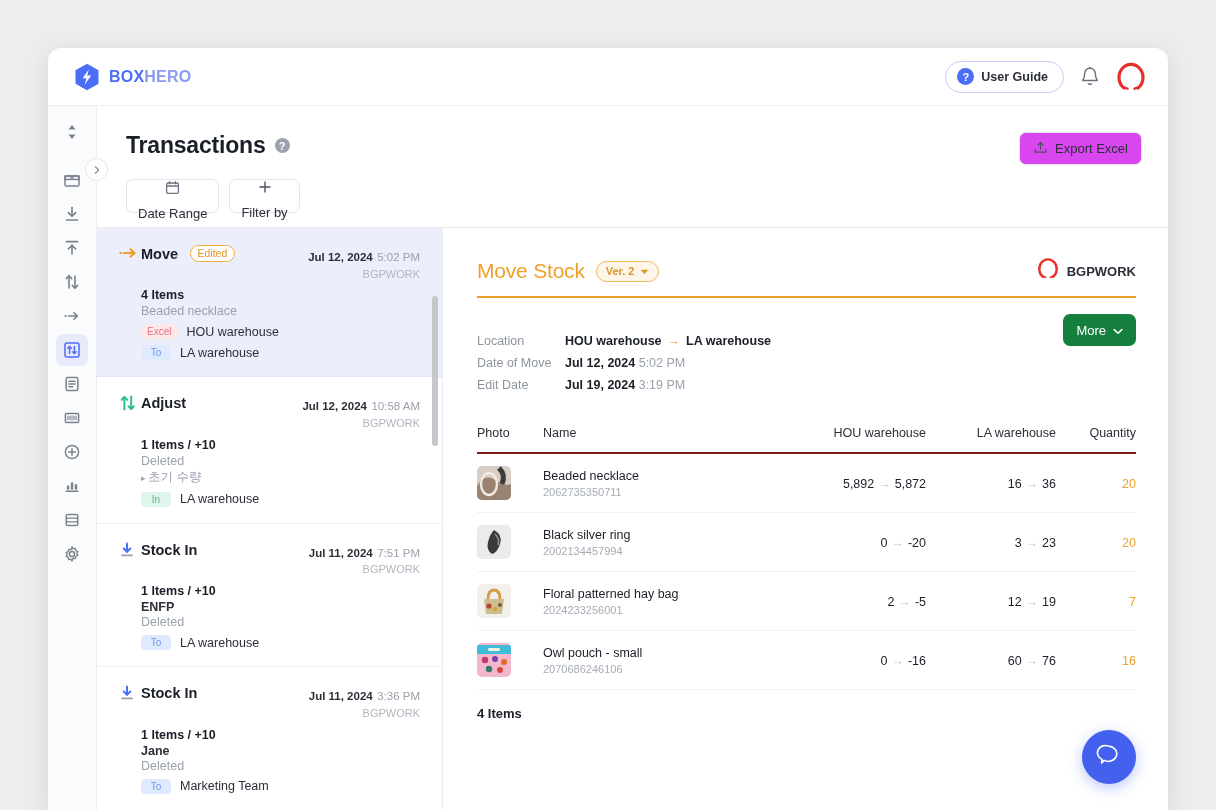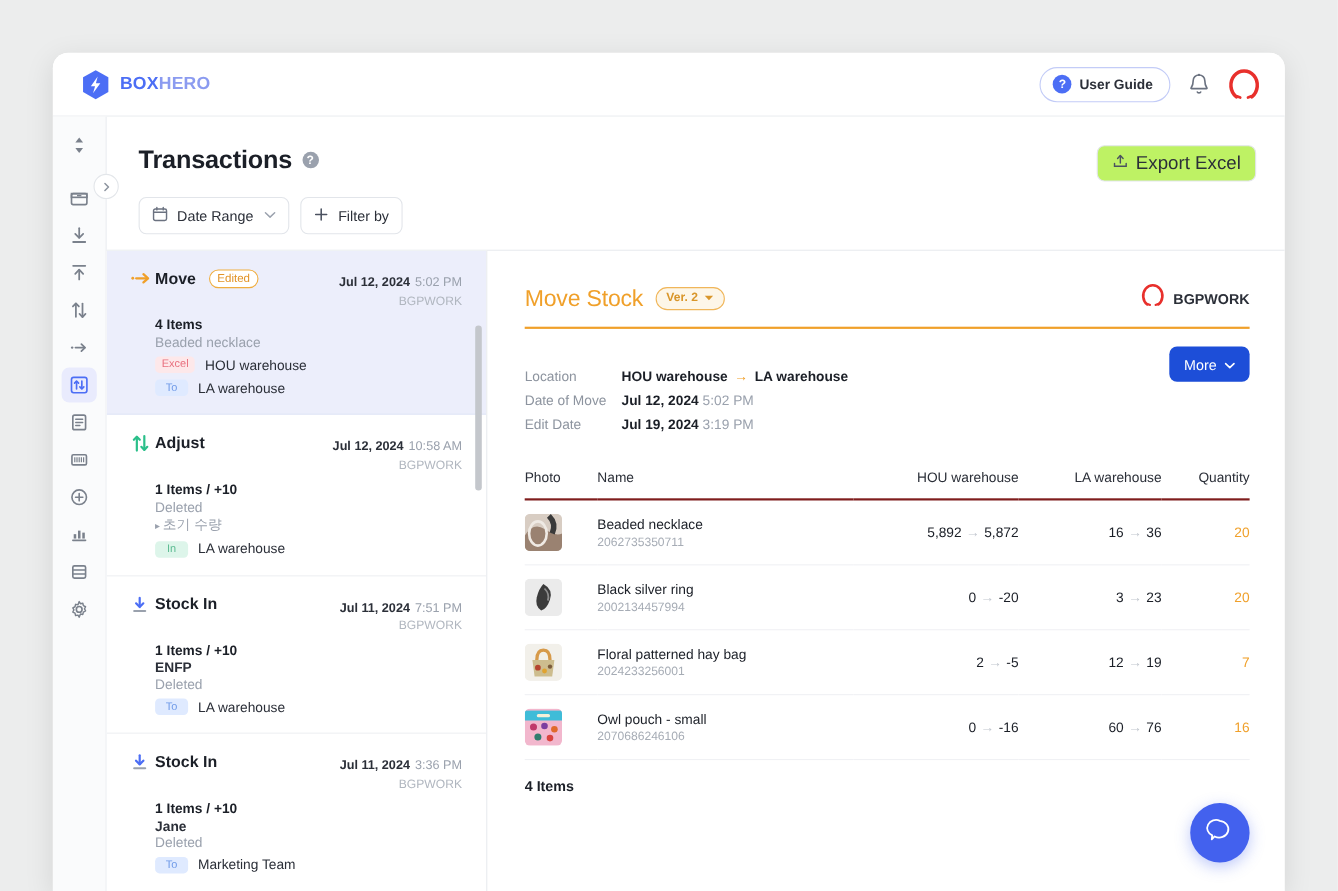--- a/index.html
+++ b/index.html
@@ -88,30 +88,30 @@
   .help-dot {
     width: 15px; height: 15px; border-radius: 50%;
     background: #9aa1ad; color: #fff; font-size: 11px; font-weight: bold;
     display:flex; align-items:center; justify-content:center;
   }
   .head-spacer { flex: 1; }
   .btn-ghost {
     display:flex; align-items:center; gap: 7px;
     height: 33px; padding: 0 13px;
     border: 1px solid #e2e5ea; border-radius: 7px;
-    background: #bef264; cursor: pointer;
-    font-size: 17px; color: #2b2f38; font-weight: 500;
+    background: #d946ef; cursor: pointer;
+    font-size: 13px; color: #2b2f38; font-weight: 500;
   }
   .filter-row { padding: 14px 29px 0 29px; display: flex; gap: 10px; }
   .chip {
     display:flex; align-items:center; gap: 8px;
     height: 34px; padding: 0 11px;
     border: 1px solid #e2e5ea; border-radius: 7px;
     background: #fff; cursor: pointer;
-    font-size: 13px; color: #2b2f38;
+    font-size: 13px; color: #2b2f38; flex-direction: column;
   }
   .chip .cv { color: #8d949f; font-size: 10px; margin-left: 2px;}
 
   .split { flex: 1; display: flex; min-height: 0; margin-top: 14px;
            border-top: 1px solid #e9ebef; }
 
   
   .txlist {
     width: 346px; flex: none;
     border-right: 1px solid #e9ebef;
@@ -177,21 +177,21 @@
   .detail-rule { height: 2px; background: #f0a02a; margin-top: 12px; }
   .info-grid { display: flex; margin-top: 16px; }
   .info-rows { flex: 1; margin-top: 16px; }
   .info-row { display: flex; align-items: center; height: 22px; }
   .info-label { width: 88px; font-size: 12.5px; color: #8d949f; flex: none; }
   .info-val { font-size: 12.5px; font-weight: bold; color: #1b1f27; }
   .info-val .muted { color: #9aa1ad; font-weight: normal; }
   .info-val .arr { color: #f0a02a; margin: 0 6px; font-weight: normal; }
   .more-btn {
     height: 32px; padding: 0 13px; border-radius: 7px;
-    background: #1d4ed8; color: #fff; border: none; cursor: pointer;
+    background: #15803d; color: #fff; border: none; cursor: pointer;
     font-size: 13px; font-weight: 500;
     display: flex; align-items: center; gap: 7px; align-self: flex-start;
   }
 
   
   table.items { width: 100%; border-collapse: collapse; margin-top: 30px; }
   table.items th {
     font-size: 12.5px; font-weight: 500; color: #2b2f38;
     text-align: left; padding: 0 0 12px 0;
     border-bottom: 2px solid #7f1d1d;

